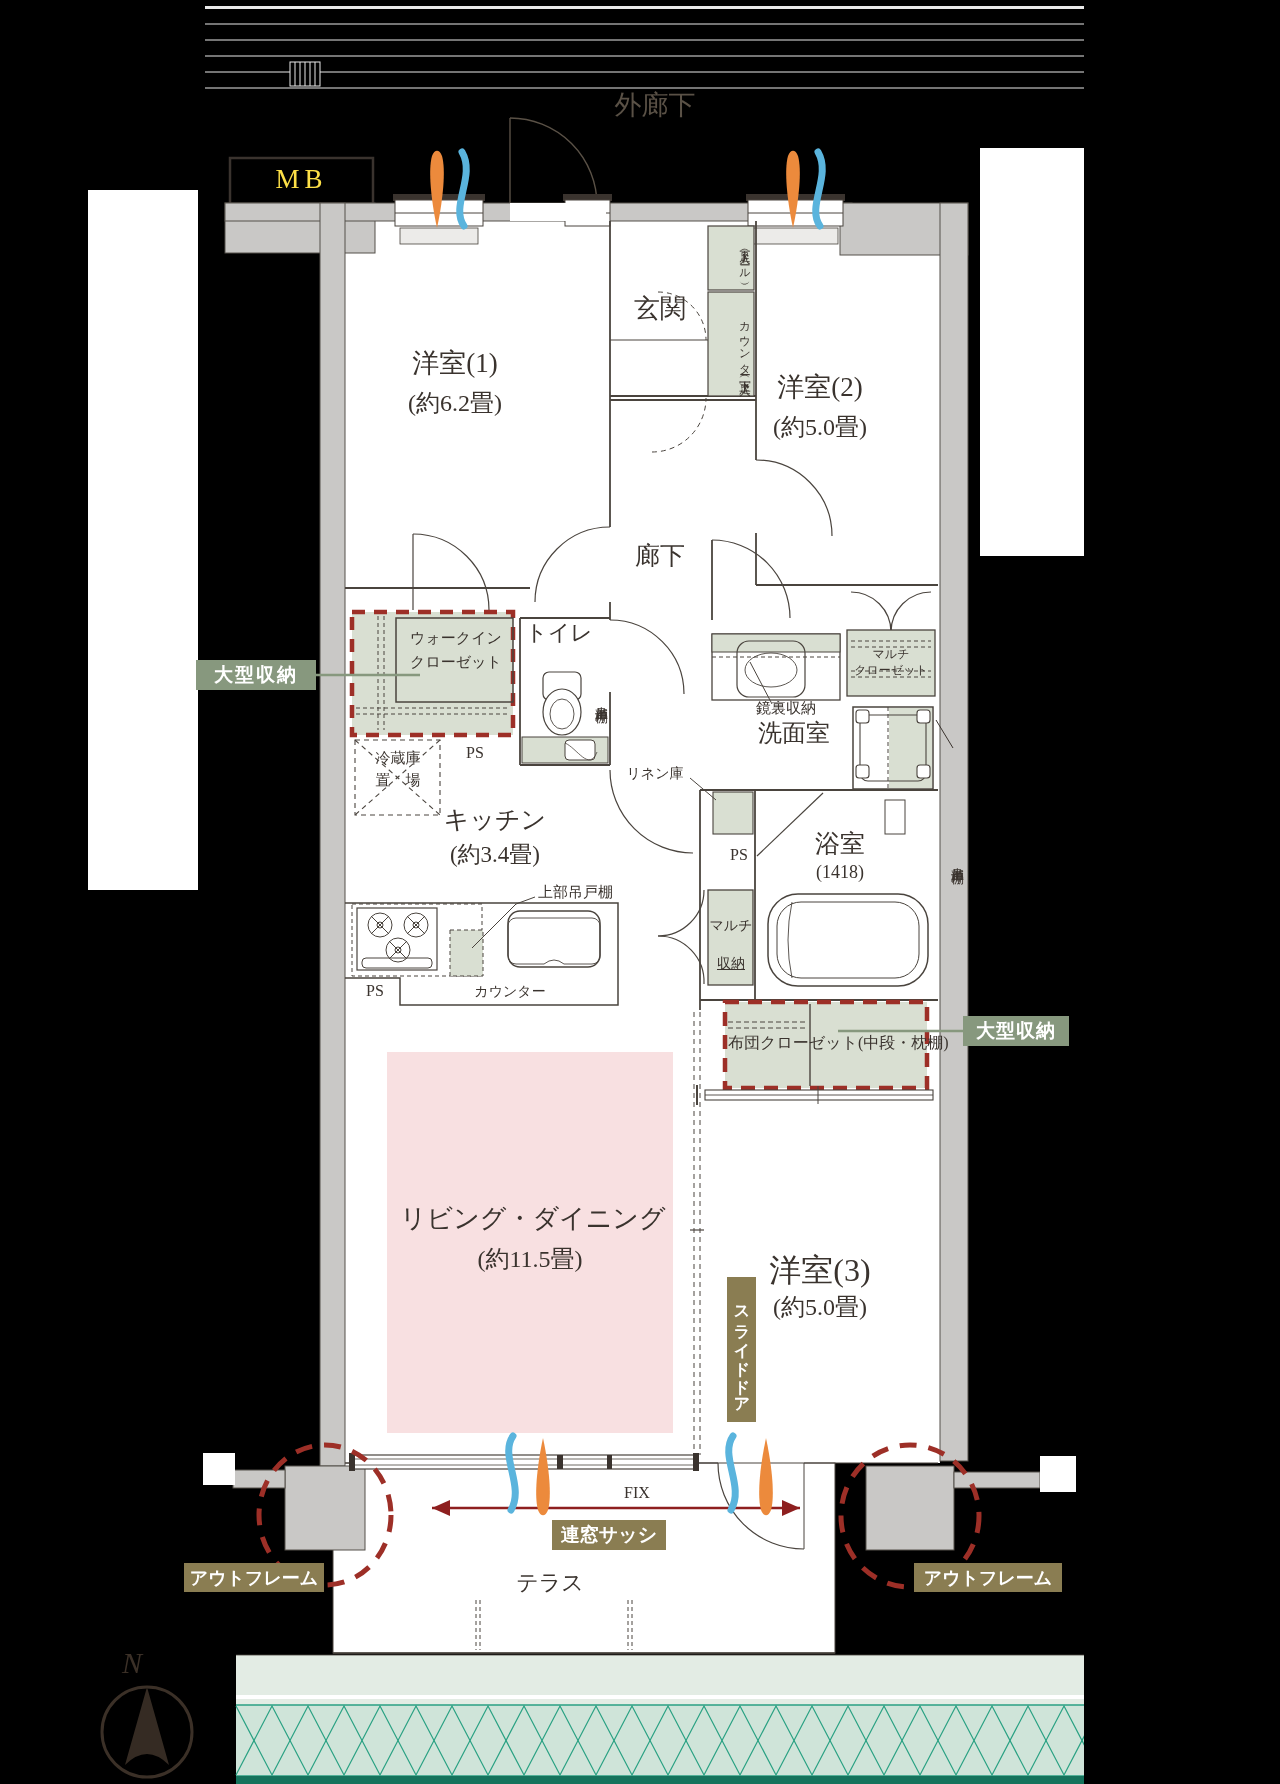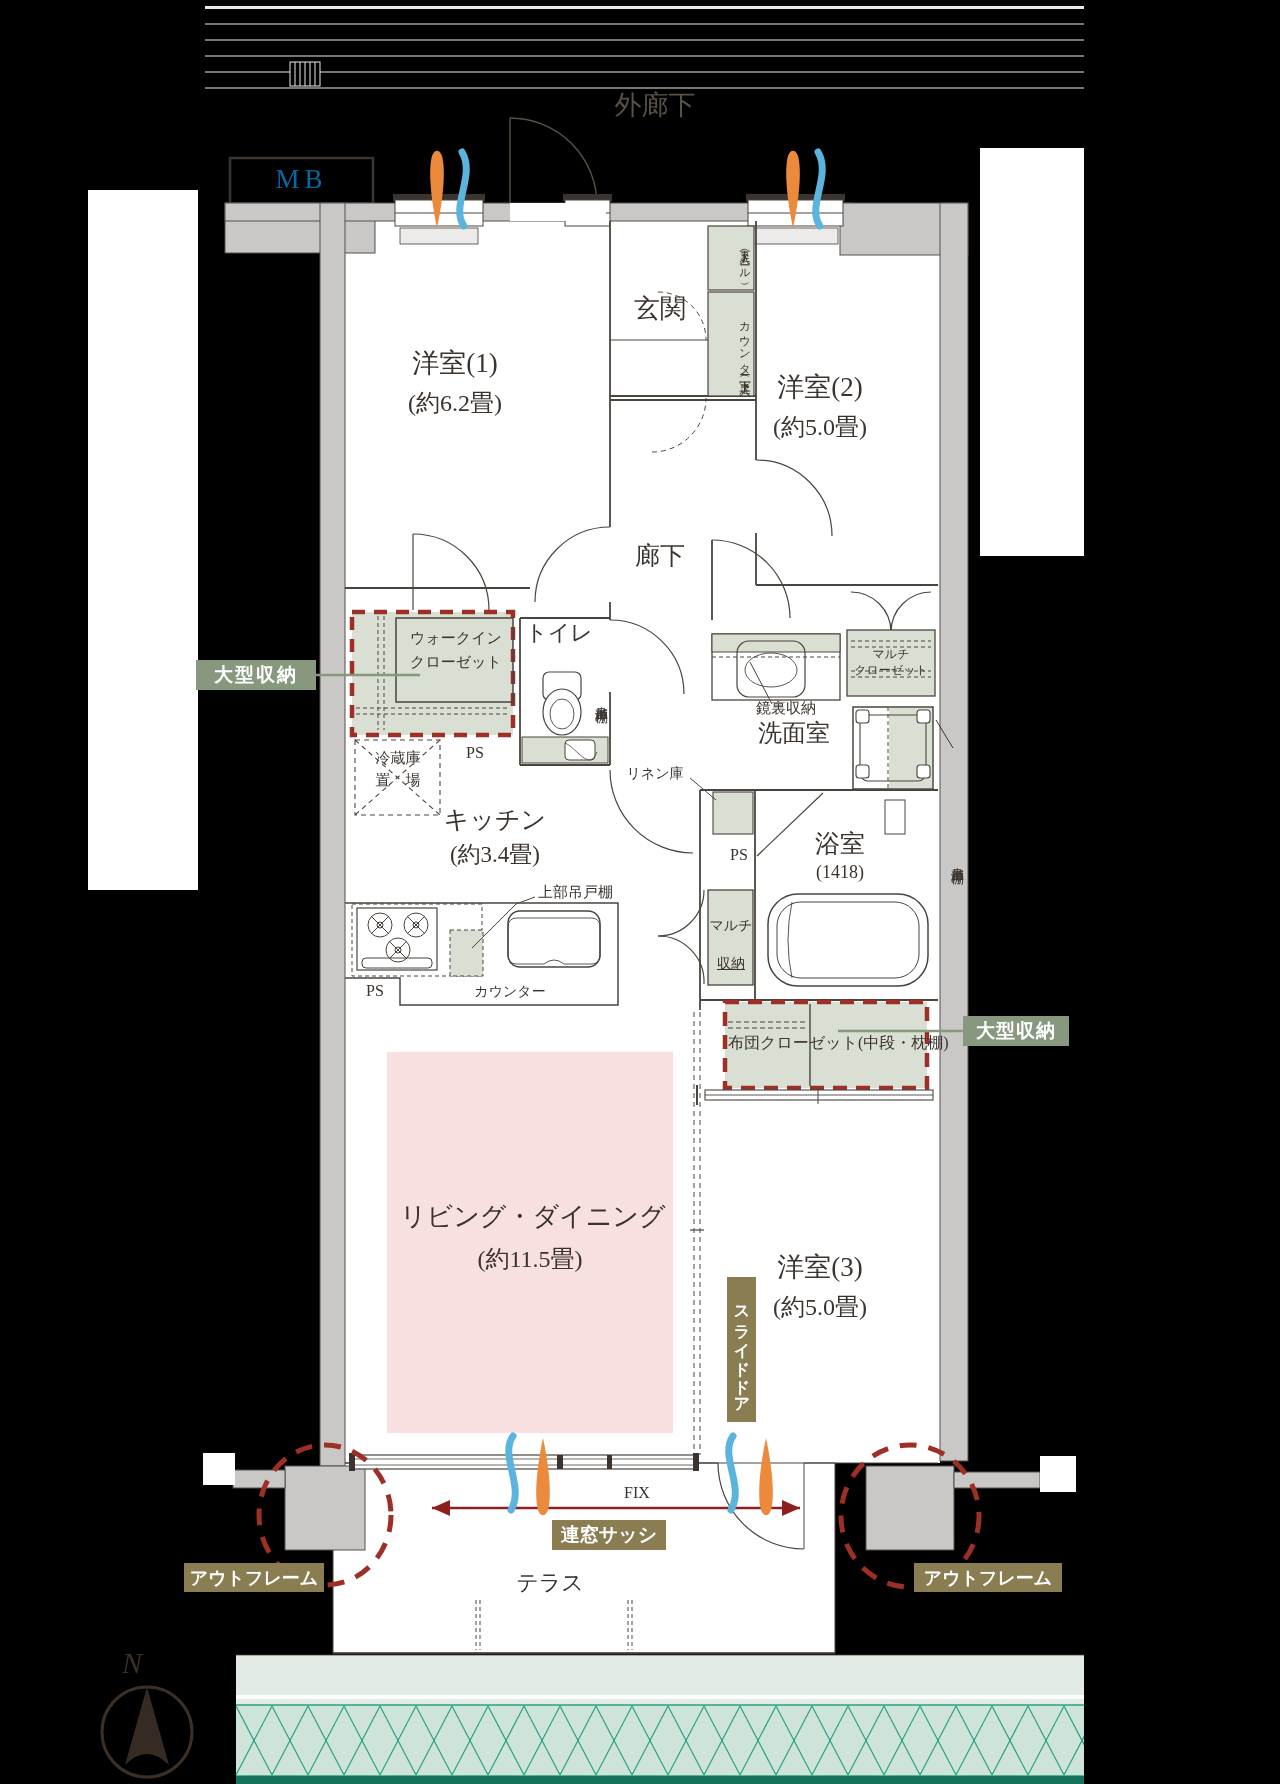--- a/index.html
+++ b/index.html
@@ -2,21 +2,21 @@
 <html><head>
 <meta charset="utf-8">
 <style>
   html,body{margin:0;padding:0;background:#000;}
   #stage{position:relative;width:1084px;height:1784px;background:#000;overflow:hidden;
          font-family:"Liberation Serif","DejaVu Serif",serif;}
   #plan-svg{position:absolute;left:0;top:0;}
   .lbl{position:absolute;color:#3a332e;white-space:nowrap;text-align:center;line-height:1.15;}
   .lbl.left{text-align:left;}
   .dim{color:#5a5146;}
-  .mbtxt{color:#0369a1;letter-spacing:5px;}
+  .mbtxt{color:#fde047;letter-spacing:5px;}
   .vtext{writing-mode:vertical-rl;text-orientation:upright;letter-spacing:1px;}
   .badge{position:absolute;display:flex;align-items:center;justify-content:center;
          font-family:"Liberation Sans","DejaVu Sans",sans-serif;font-weight:bold;color:#fff;}
   .badge.green{background:#87987e;}
   .badge.olive{background:#8a7d52;}
   .badge.vert{writing-mode:vertical-rl;text-orientation:upright;}
   .ntxt{position:absolute;color:#3b3027;font-style:italic;}
 </style>
 </head>
 <body>
@@ -331,24 +331,24 @@
   <div class="lbl" style="left:610px;top:294px;width:100px;font-size:26px;">玄関</div>
   <div class="lbl" style="left:600px;top:542px;width:120px;font-size:25px;">廊下</div>
   <div class="lbl" style="left:518px;top:620px;width:82px;font-size:22px;">トイレ</div>
   <div class="lbl" style="left:734px;top:720px;width:120px;font-size:24px;">洗面室</div>
   <div class="lbl" style="left:775px;top:830px;width:130px;font-size:25px;">浴室</div>
   <div class="lbl" style="left:775px;top:862px;width:130px;font-size:18px;">(1418)</div>
 
   <div class="lbl" style="left:420px;top:806px;width:150px;font-size:25px;font-family:Liberation Serif, serif;">キッチン</div>
   <div class="lbl" style="left:420px;top:842px;width:150px;font-size:23px;">(約3.4畳)</div>
 
-  <div class="lbl" style="left:400px;top:1204px;width:260px;font-size:26px;font-family:Liberation Mono, monospace;">リビング・ダイニング</div>
+  <div class="lbl" style="left:400px;top:1204px;width:260px;font-size:26px;">リビング・ダイニング</div>
   <div class="lbl" style="left:400px;top:1246px;width:260px;font-size:24px;">(約11.5畳)</div>
 
-  <div class="lbl" style="left:710px;top:1252px;width:220px;font-size:27px;text-align:center;">洋室(3)</div>
+  <div class="lbl" style="left:710px;top:1252px;width:220px;font-size:32px;text-align:center;">洋室(3)</div>
   <div class="lbl" style="left:710px;top:1294px;width:220px;font-size:24px;">(約5.0畳)</div>
 
   <div class="lbl" style="left:495px;top:1570px;width:110px;font-size:22px;">テラス</div>
   <div class="lbl" style="left:615px;top:1484px;width:44px;font-size:16px;">FIX</div>
 
   <div class="lbl" style="left:458px;top:744px;width:34px;font-size:16px;">PS</div>
   <div class="lbl" style="left:722px;top:846px;width:34px;font-size:16px;">PS</div>
   <div class="lbl" style="left:358px;top:982px;width:34px;font-size:16px;">PS</div>
 
   <div class="lbl" style="left:455px;top:984px;width:110px;font-size:14px;">カウンター</div>

